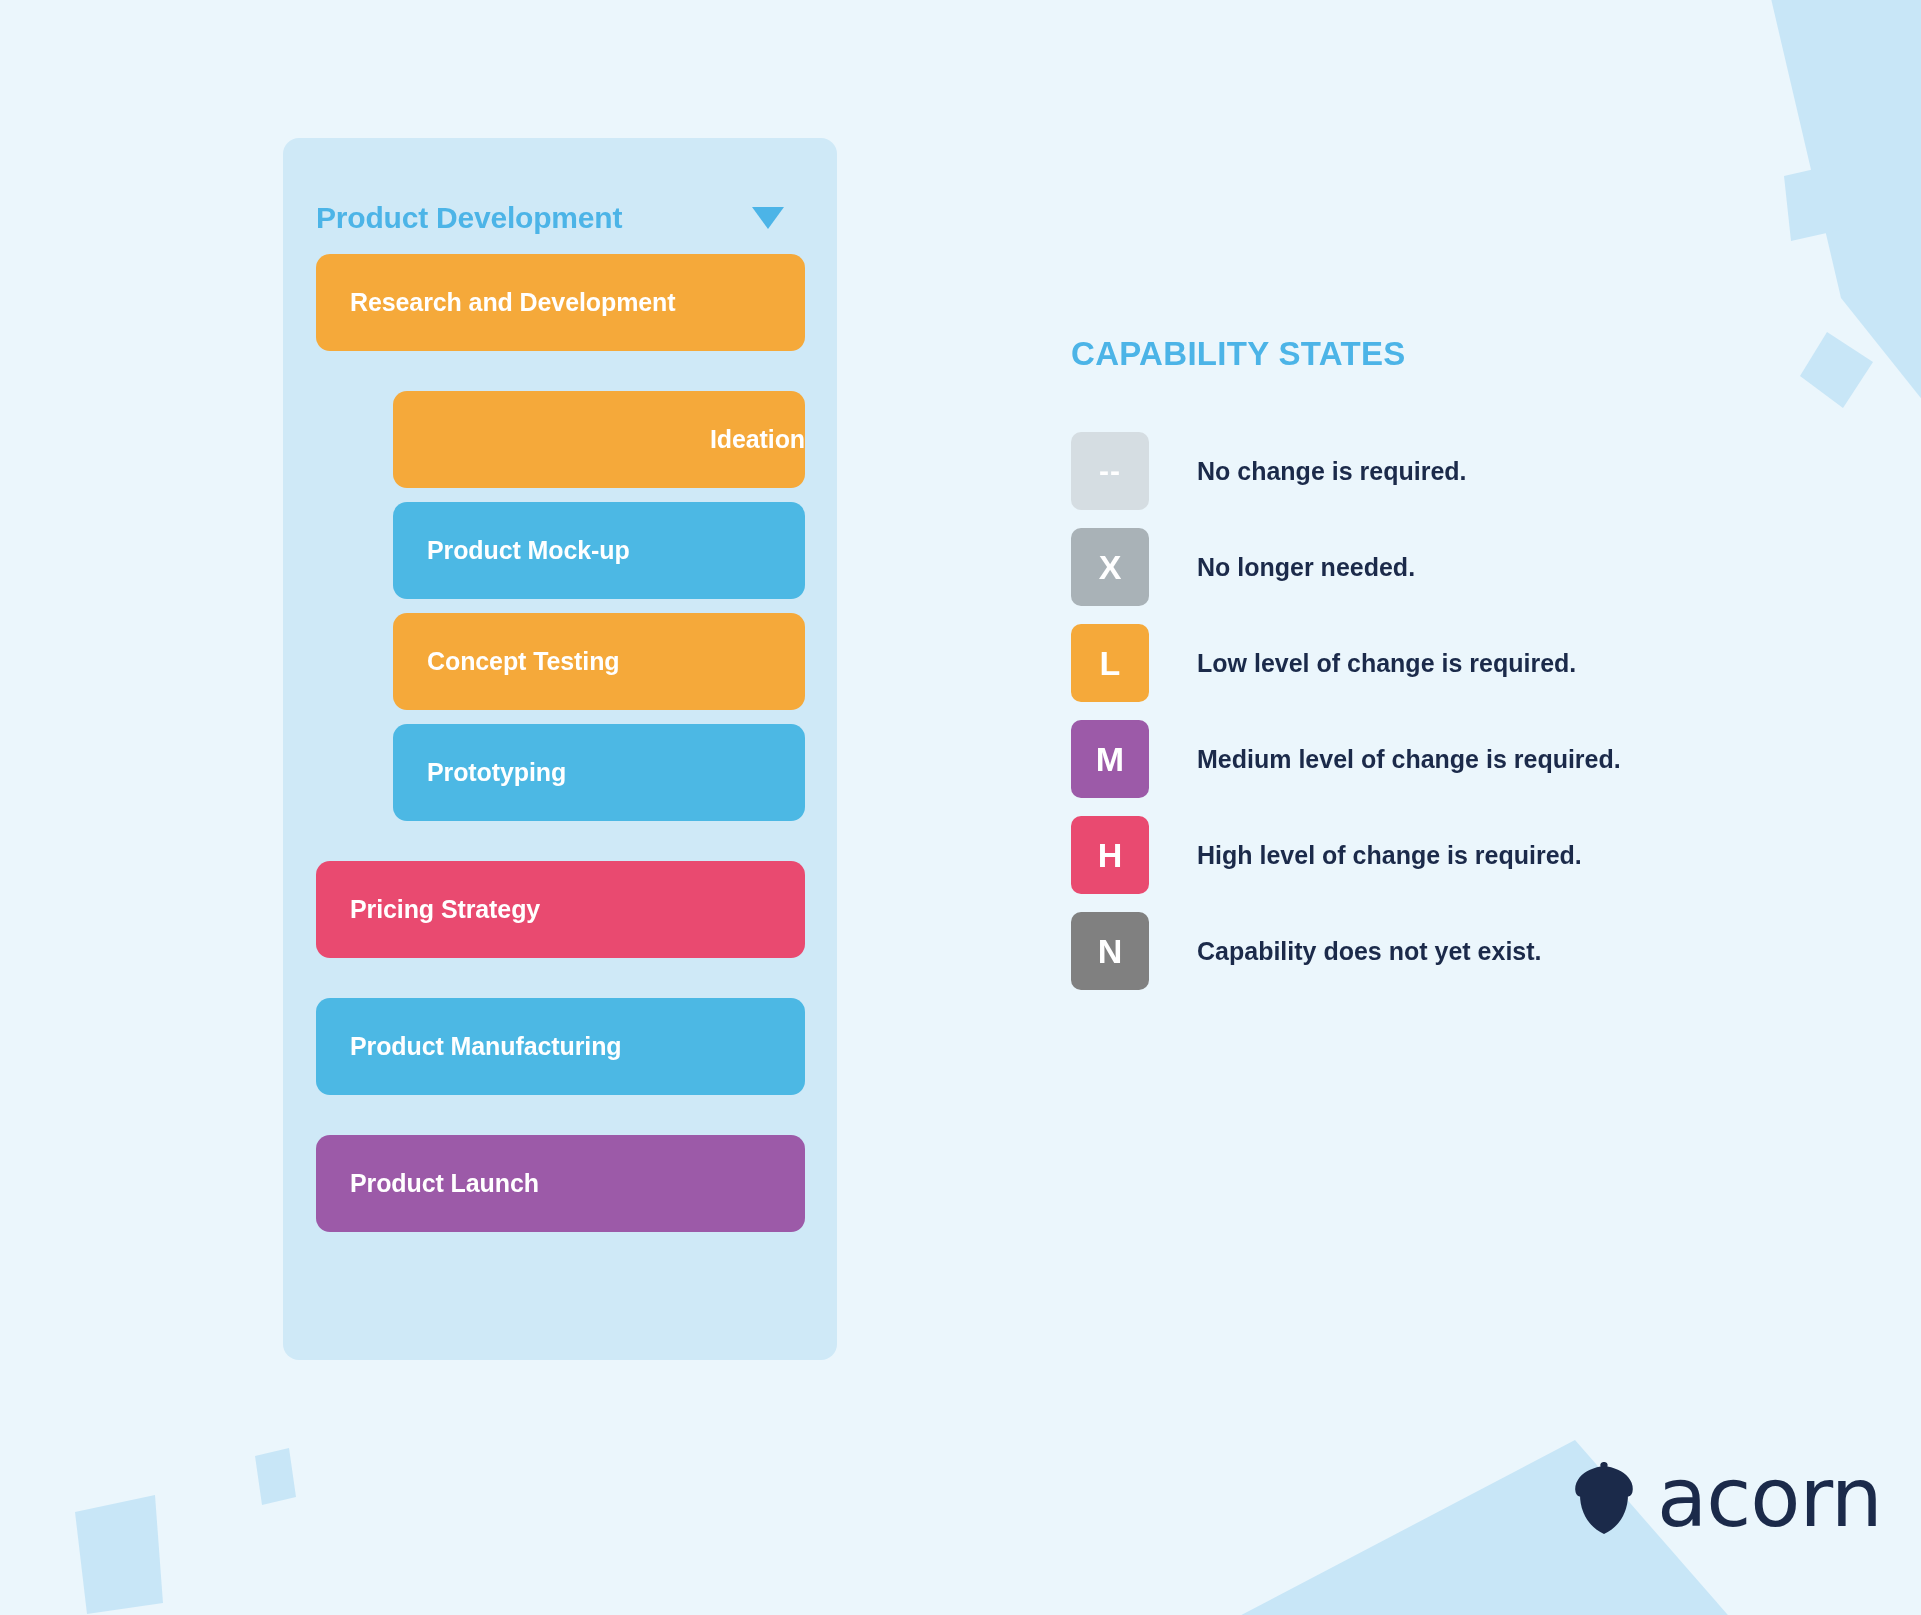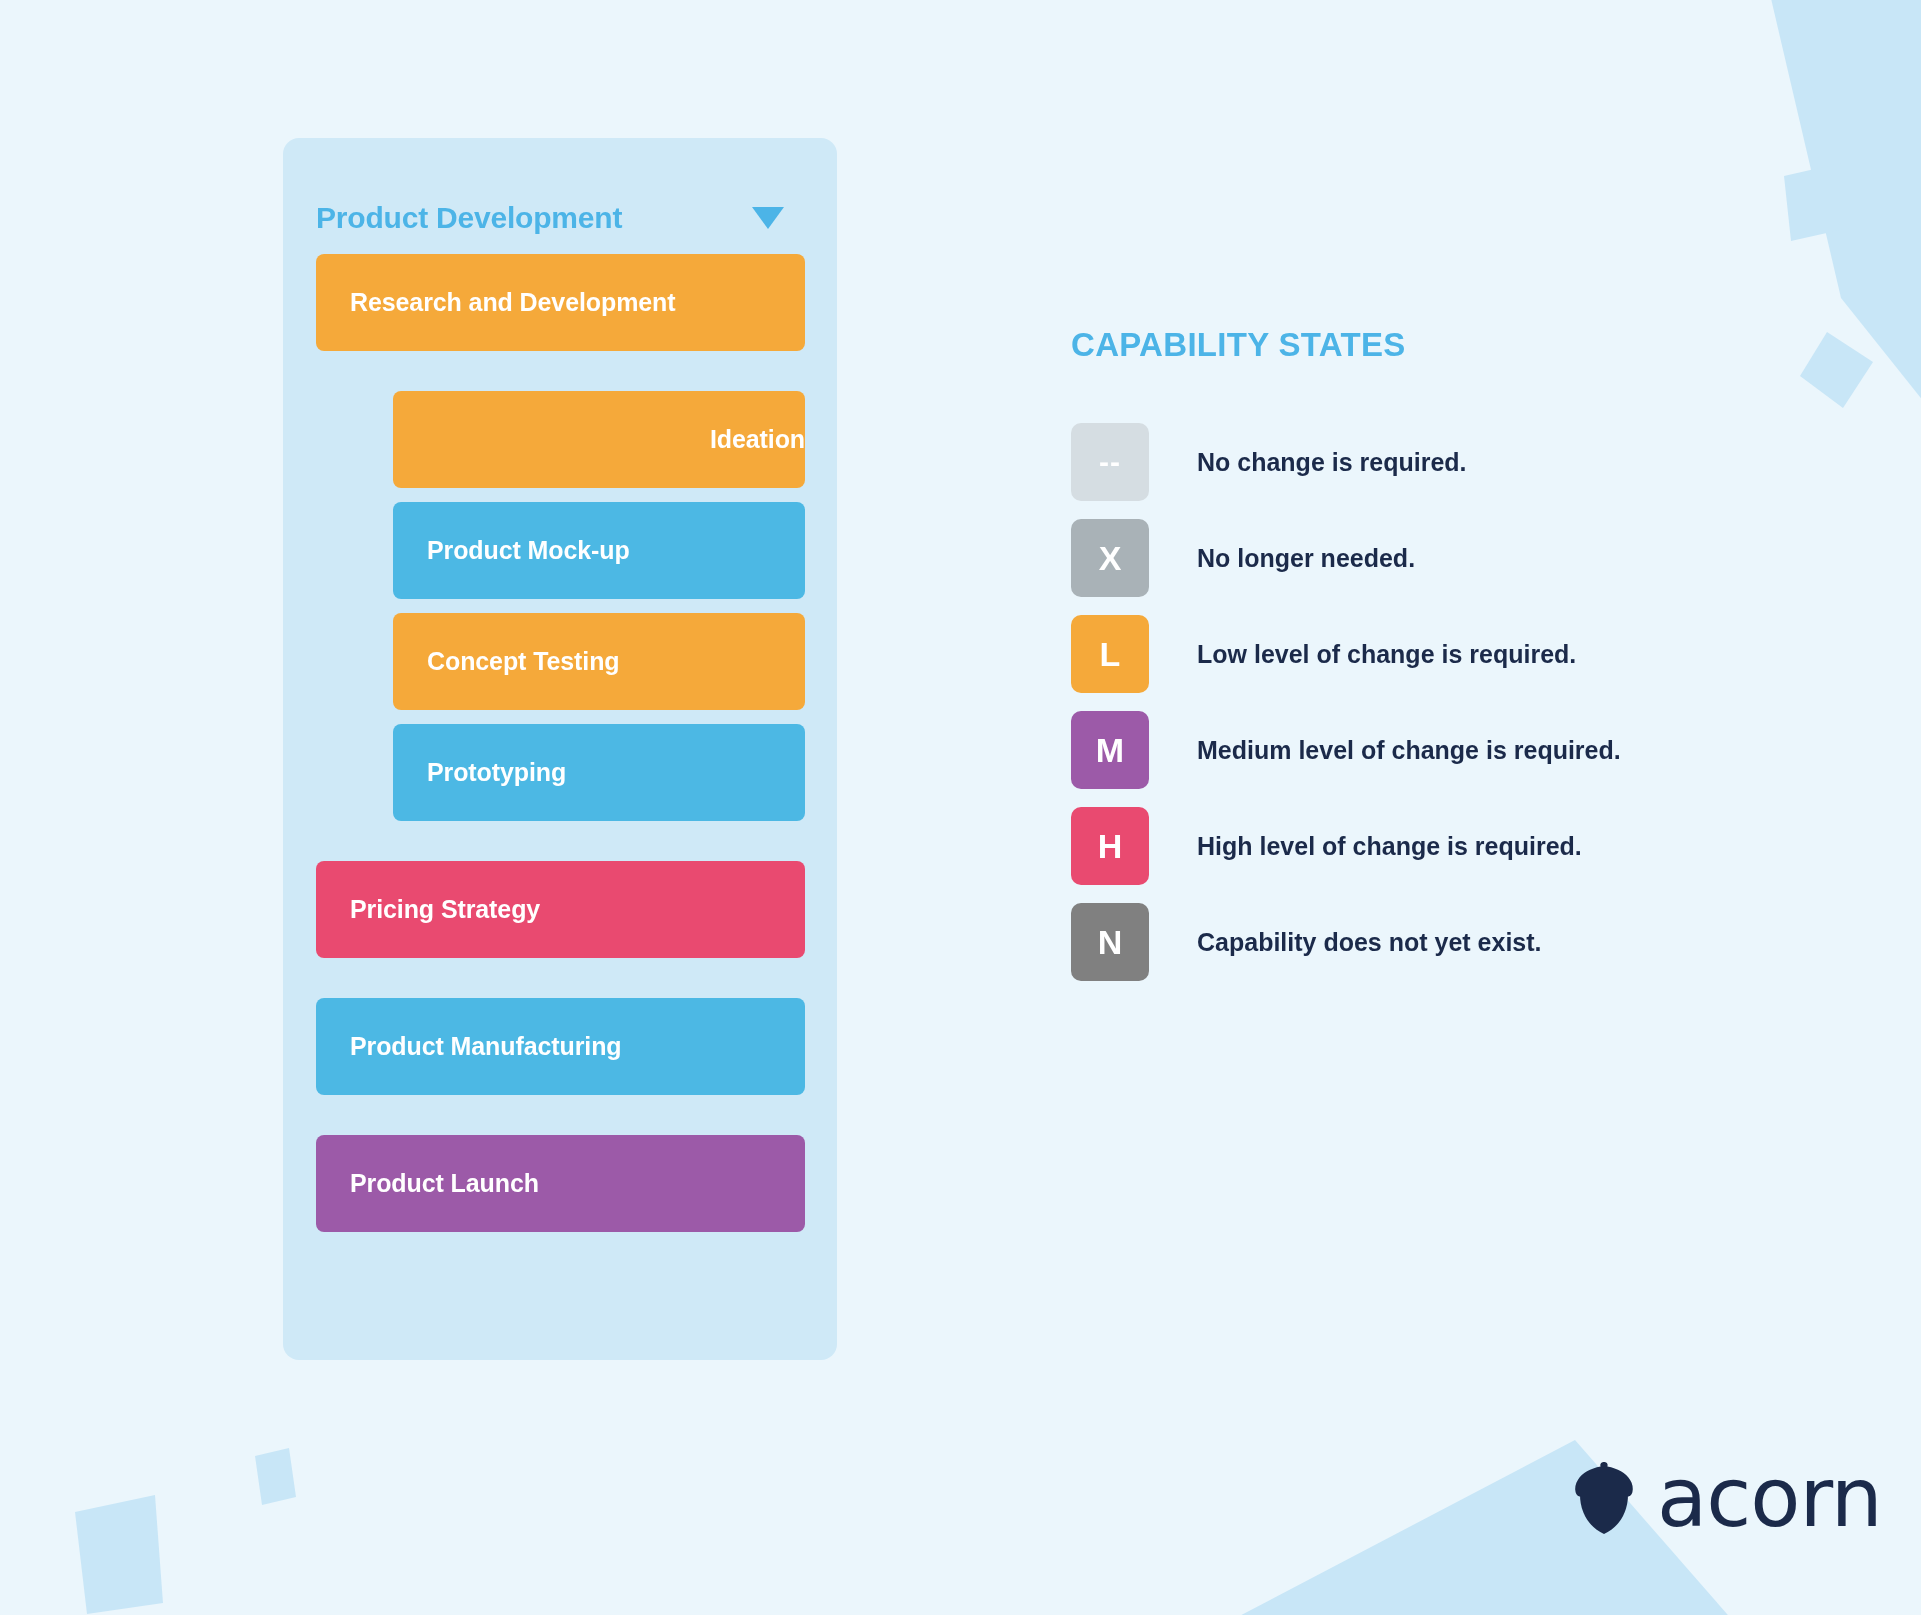--- a/index.html
+++ b/index.html
@@ -70,39 +70,39 @@
   .bars {
     position: absolute;
     left: 0;
     top: 116px;
     width: 100%;
   }
 
   .bar {
     position: absolute;
     height: 97px;
-    border-radius: 8px;
+    border-radius: 14px;
     display: flex;
     align-items: center;
     color: #ffffff;
     font-size: 25px;
     font-weight: bold;
     padding-left: 34px;
     letter-spacing: -0.1px;
     white-space: nowrap;
   }
 
   .bar.level-0 { left: 33px; width: 489px; }
   .bar.level-1 { left: 110px; width: 412px; }
 
   
   .legend {
     position: absolute;
     left: 1071px;
-    top: 326px;
+    top: 335px;
     z-index: 2;
   }
 
   .legend-title {
     font-size: 33px;
     font-weight: bold;
     color: #4cb4e7;
     letter-spacing: 0.3px;
     margin-bottom: 50px;
   }

